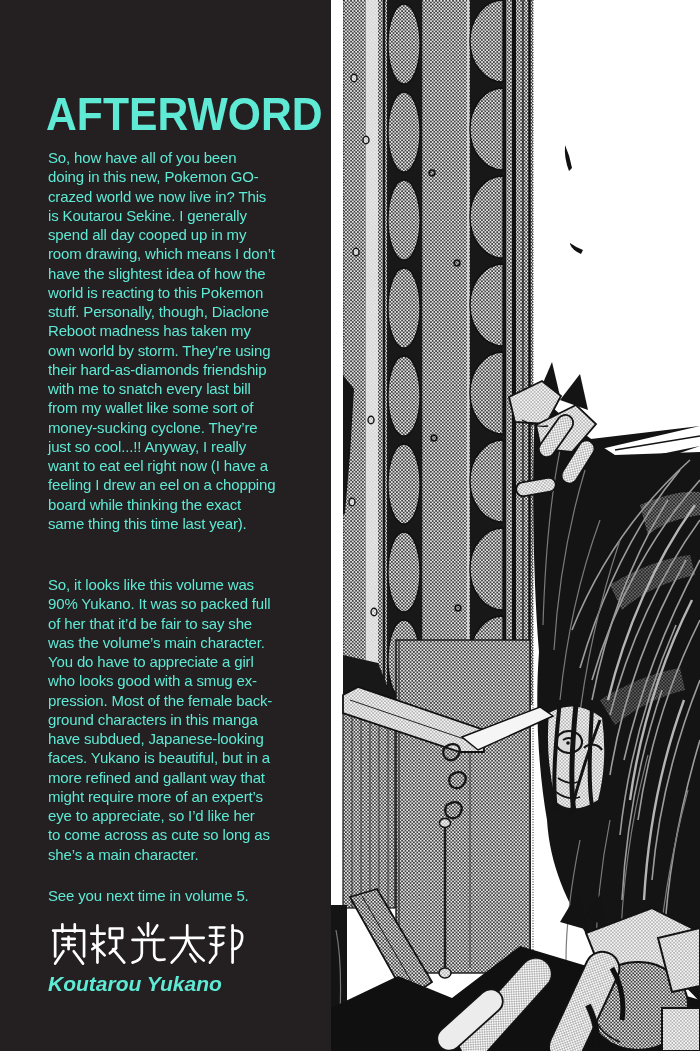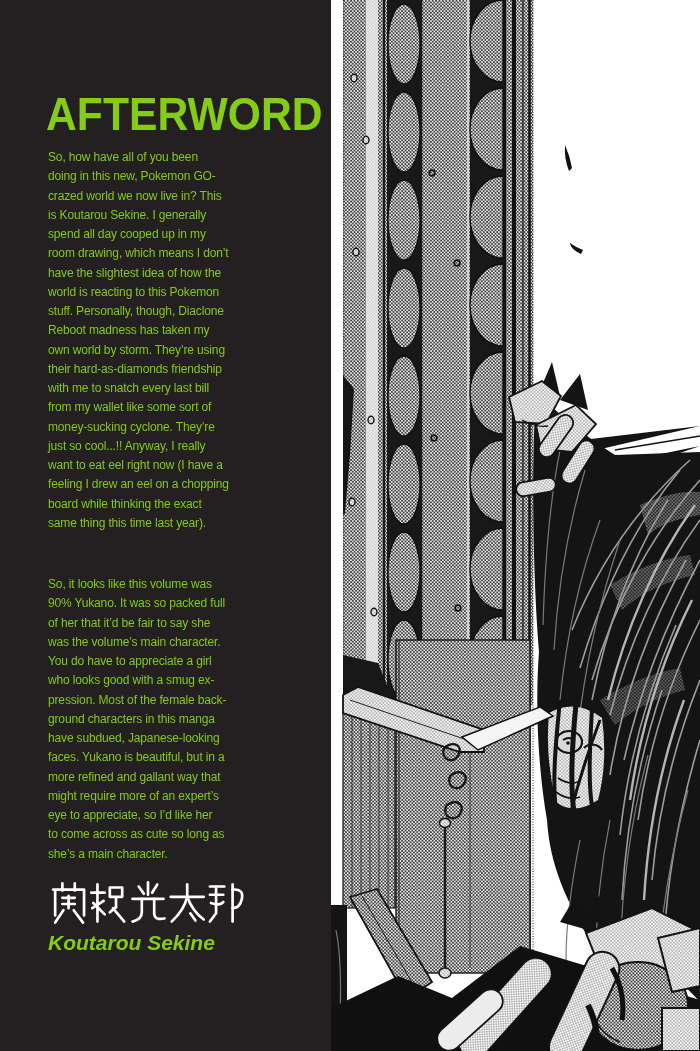--- a/index.html
+++ b/index.html
@@ -3,30 +3,30 @@
 <meta charset="utf-8">
 <style>
   html,body{margin:0;padding:0;background:#888;}
   .page{
     position:relative;width:700px;height:1051px;background:#ffffff;
     overflow:hidden;font-family:"Liberation Sans",sans-serif;margin:0 auto;
   }
   .illustration{position:absolute;left:0;top:0;width:700px;height:1051px;}
   .panel{
     position:absolute;left:0;top:0;width:331px;height:1051px;z-index:2;
-    background:#241f21;color:#84cc16;box-sizing:border-box;
+    background:#241f21;color:#5eead4;box-sizing:border-box;
     padding:0 0 0 48px;overflow:hidden;
   }
   .panel h1{
     margin:91px 0 0 -2px;font-size:44px;line-height:44px;font-weight:bold;
     letter-spacing:0px;transform:scaleX(0.97) scaleY(1.05);transform-origin:left top;
     font-family:"Liberation Sans",sans-serif;
   }
   .body-par{
-    margin:0;font-size:12px;line-height:19.25px;letter-spacing:-0.15px;
+    margin:0;font-size:15px;line-height:19.25px;letter-spacing:-0.15px;
     white-space:pre-line;max-width:285px;
   }
   .p1{margin-top:13px;}
   .p2{margin-top:42px;}
   .p3{margin-top:22px;}
   .sig-kanji{display:block;margin:16px 0 0 2px;}
   .sig-romaji{
     margin:5px 0 0 0;font-size:21px;font-weight:bold;font-style:italic;
     letter-spacing:0px;
   }
@@ -276,20 +276,21 @@
 who looks good with a smug ex-
 pression. Most of the female back-
 ground characters in this manga
 have subdued, Japanese-looking
 faces. Yukano is beautiful, but in a
 more refined and gallant way that
 might require more of an expert’s
 eye to appreciate, so I’d like her
 to come across as cute so long as
 she’s a main character.</p>
+    <p class="body-par p3">See you next time in volume 5.</p>
 
     <svg class="sig-kanji" role="img" width="196" height="46" viewBox="0 0 190 44" aria-label="関根光太郎">
       <g fill="none" stroke="#ffffff" stroke-width="2.6" stroke-linecap="round" stroke-linejoin="round">
 
         <g>
           <path d="M3,9 h30 M5,9 v25 M33,9 v25 M12,3 v7 M24,3 v7"></path>
           <path d="M12,17 h12 M12,23 h12 M18,15 v12"></path>
           <path d="M13,29 l-8,12 M23,29 l9,12"></path>
         </g>
 
@@ -315,16 +316,16 @@
 
         <g transform="translate(152,0)">
           <path d="M3,6 h14 M3,14 h13 M4,22 q9,3 12,-1"></path>
           <path d="M9,6 v26 l-6,8"></path>
           <path d="M25,4 v36"></path>
           <path d="M25,9 q11,-1 9,9 q-2,9 -9,9"></path>
         </g>
       </g>
     </svg>
 
-    <p class="sig-romaji">Koutarou Sekine</p>
+    <p class="sig-romaji">Koutarou Yukano</p>
   </div>
 
 </div>
 
 </body></html>

